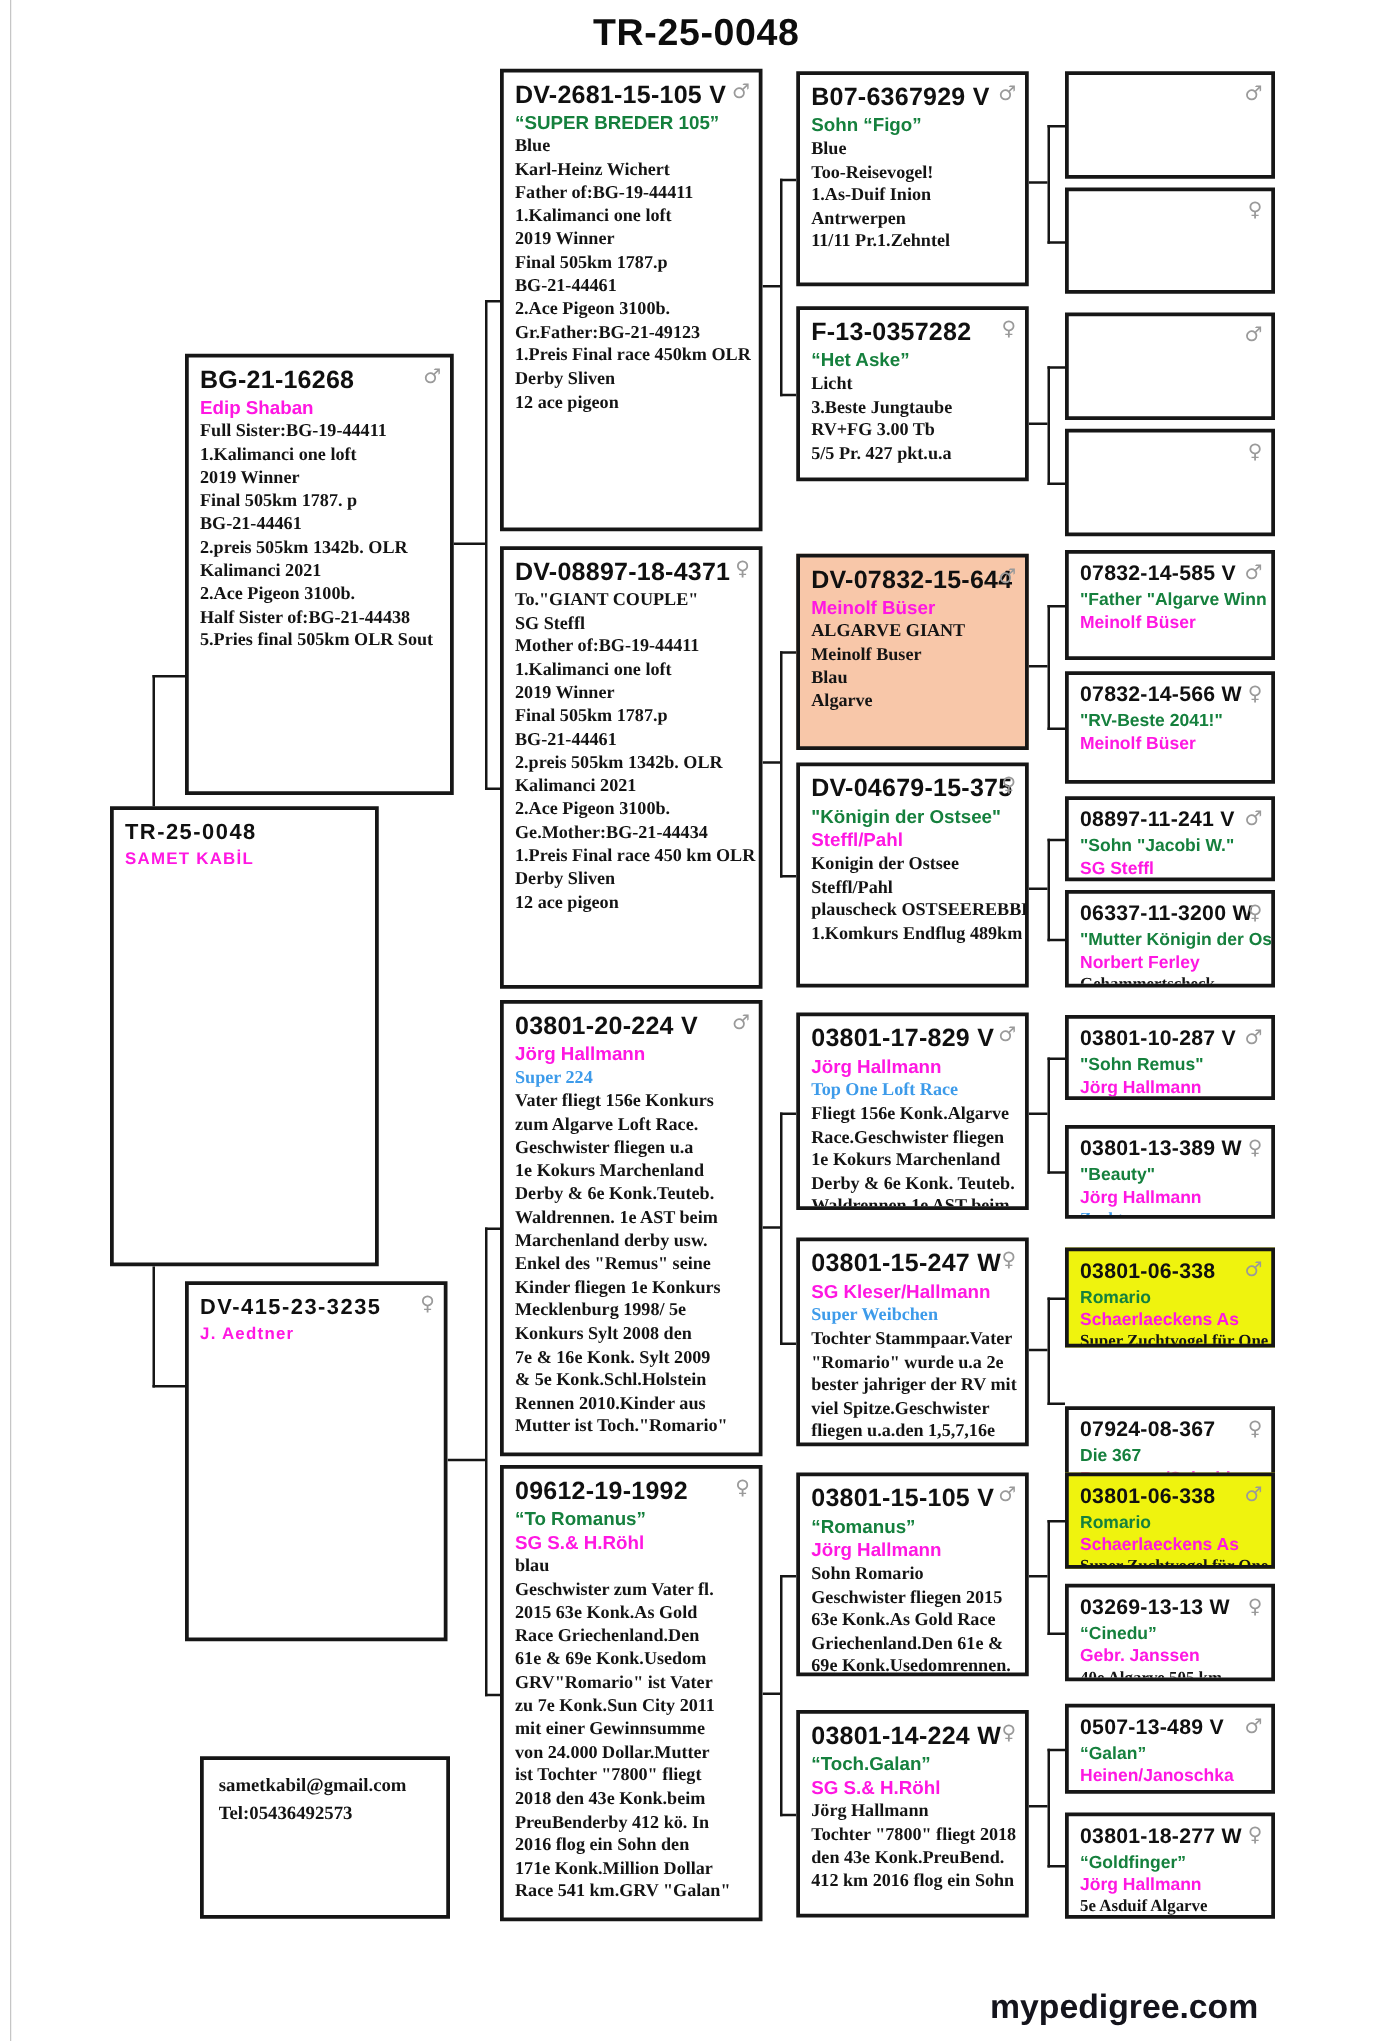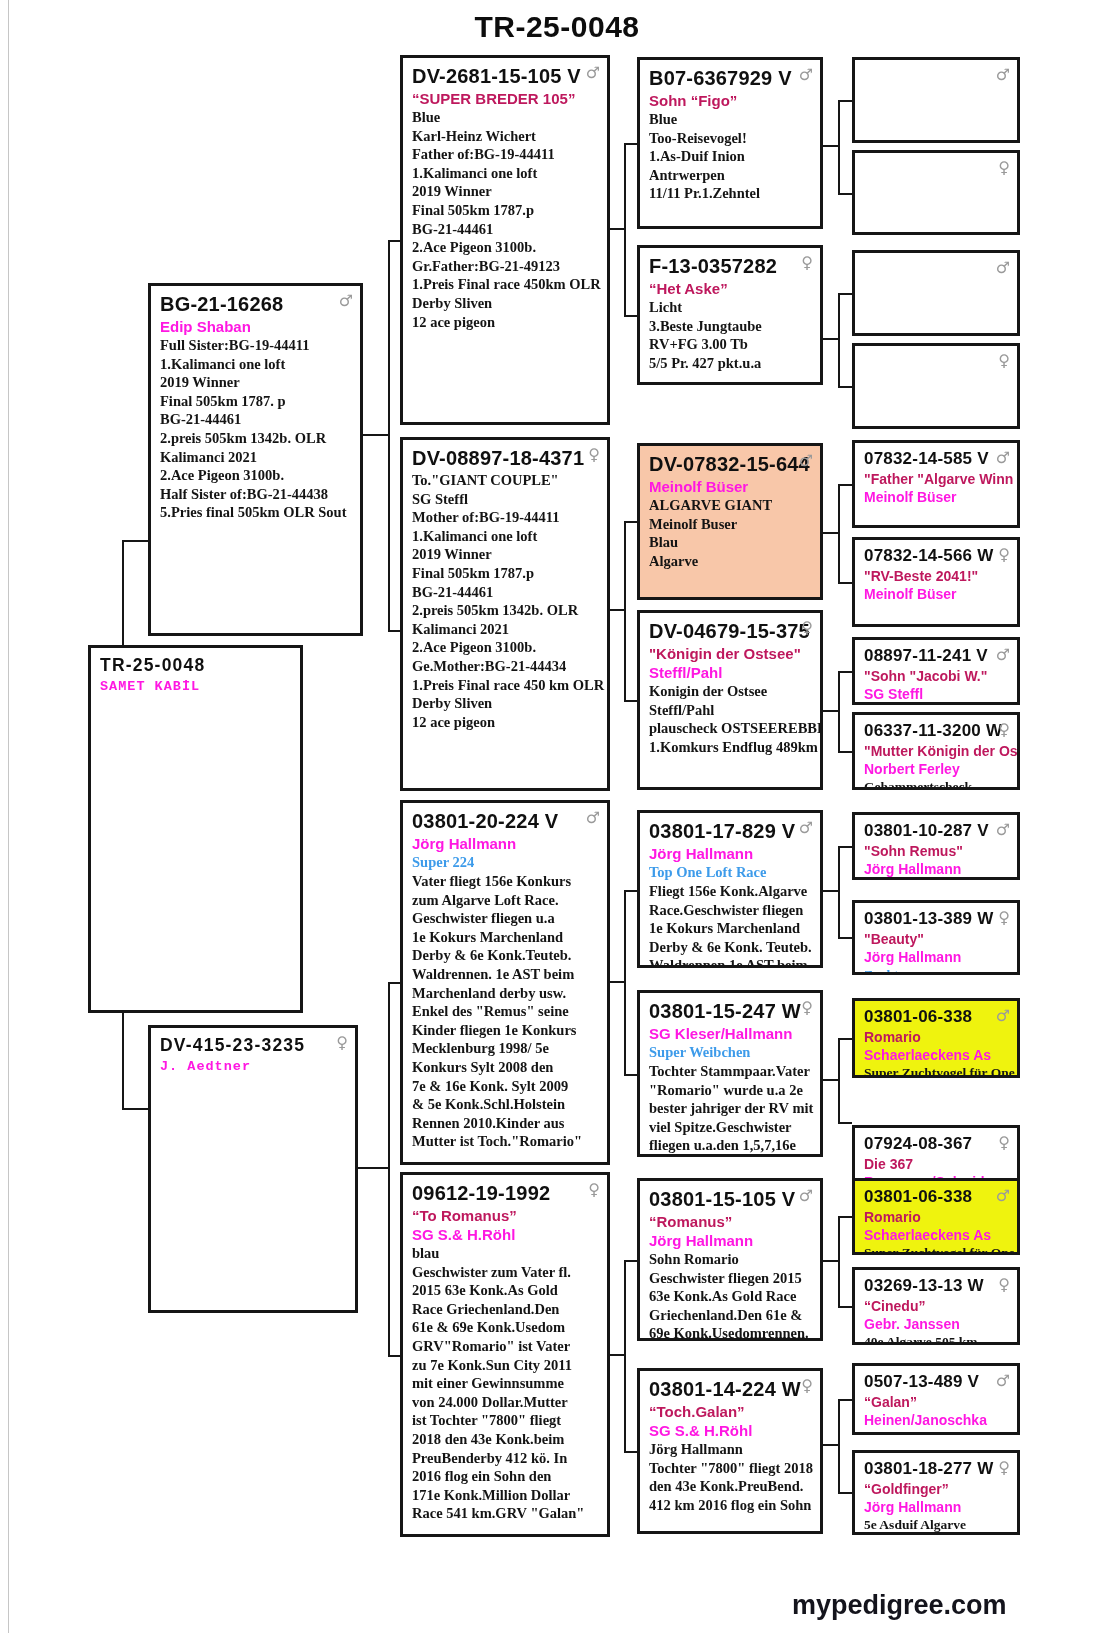--- a/index.html
+++ b/index.html
@@ -15,23 +15,23 @@
   #contact .cline{font:bold 15px/22px "Liberation Serif",serif;color:#141414;}
   .box{position:absolute;background:#fff;border:3px solid #161616;box-sizing:border-box;
        padding:5px 8px 3px 9px;overflow:hidden;z-index:2;}
   .box.yellow{background:#eff30e;}
   .box.salmon{background:#f8c7a9;}
   .gender{position:absolute;top:5px;right:7px;font:16px "DejaVu Sans",sans-serif;color:#9a9a9a;}
   .ring{display:block;font:bold 20px/26px "Liberation Sans",sans-serif;color:#101010;
         letter-spacing:.2px;white-space:nowrap;}
   .small .ring{font-size:17px;line-height:22px;}
   .ls .ring{font-size:17.5px;line-height:24px;letter-spacing:1.2px;}
-  .nick{font:bold 15px/19px "Liberation Sans",sans-serif;color:#be185d;white-space:nowrap;}
+  .nick{font:bold 15px/19px "Liberation Sans",sans-serif;color:#15803d;white-space:nowrap;}
   .owner{font:bold 15px/19px "Liberation Sans",sans-serif;color:#ff17e2;white-space:nowrap;}
-  .ls .owner{font-size:13.5px;letter-spacing:1px;font-family:Liberation Mono, monospace;}
+  .ls .owner{font-size:13.5px;letter-spacing:1px;}
   .blue{font:bold 14.5px/19px "Liberation Serif",serif;color:#3d9bea;white-space:nowrap;}
   .body{font:bold 14.5px/18.6px "Liberation Serif",serif;color:#141414;white-space:nowrap;}
   .small .nick,.small .owner{font-size:14px;line-height:18px;}
   .small .blue,.small .body{font-size:13.5px;line-height:18px;}
   .line{position:absolute;background:#161616;z-index:1;}
 </style>
 </head>
 <body>
 
 <div id="page">
@@ -309,20 +309,24 @@
         <div class="body">11e K.Marchenl.Derby</div>
       </div>
       <div class="box small" style="left: 852px; top: 1450px; width: 168px; height: 85px;">
         <span class="ring">03801-18-277 W</span>
         <span class="gender">♀</span>
         <div class="nick">“Goldfinger”</div>
         <div class="owner">Jörg Hallmann</div>
         <div class="body">5e Asduif Algarve</div>
       </div>
     </div>
+  <div id="contact">
+    <div class="cline">sametkabil@gmail.com</div>
+    <div class="cline">Tel:05436492573</div>
+  </div>
   <div id="watermark">mypedigree.com</div>
 <div class="line" style="left: 122px; top: 540px; width: 2px; height: 107px;"></div>
     <div class="line" style="left: 122px; top: 1013px; width: 2px; height: 97px;"></div>
     <div class="line" style="left: 122px; top: 540px; width: 28px; height: 2px;"></div>
     <div class="line" style="left: 122px; top: 1108px; width: 28px; height: 2px;"></div>
     <div class="line" style="left: 388px; top: 240px; width: 2px; height: 392px;"></div>
     <div class="line" style="left: 388px; top: 240px; width: 12px; height: 2px;"></div>
     <div class="line" style="left: 388px; top: 630px; width: 12px; height: 2px;"></div>
     <div class="line" style="left: 360px; top: 434px; width: 28px; height: 2px;"></div>
     <div class="line" style="left: 388px; top: 982px; width: 2px; height: 375px;"></div>

